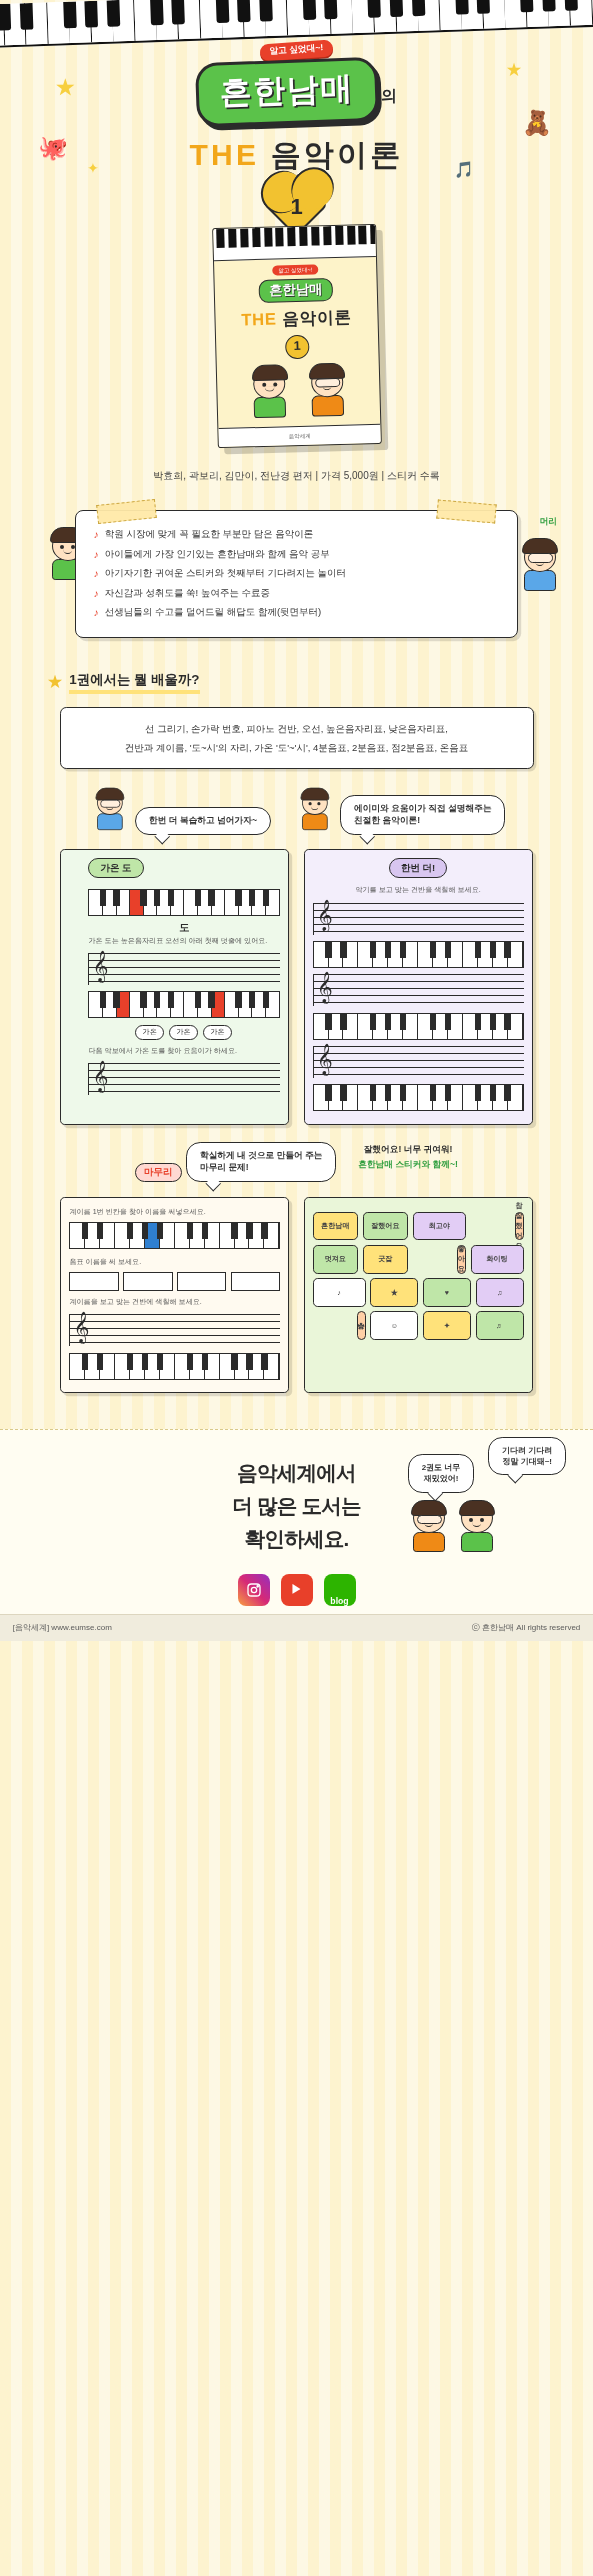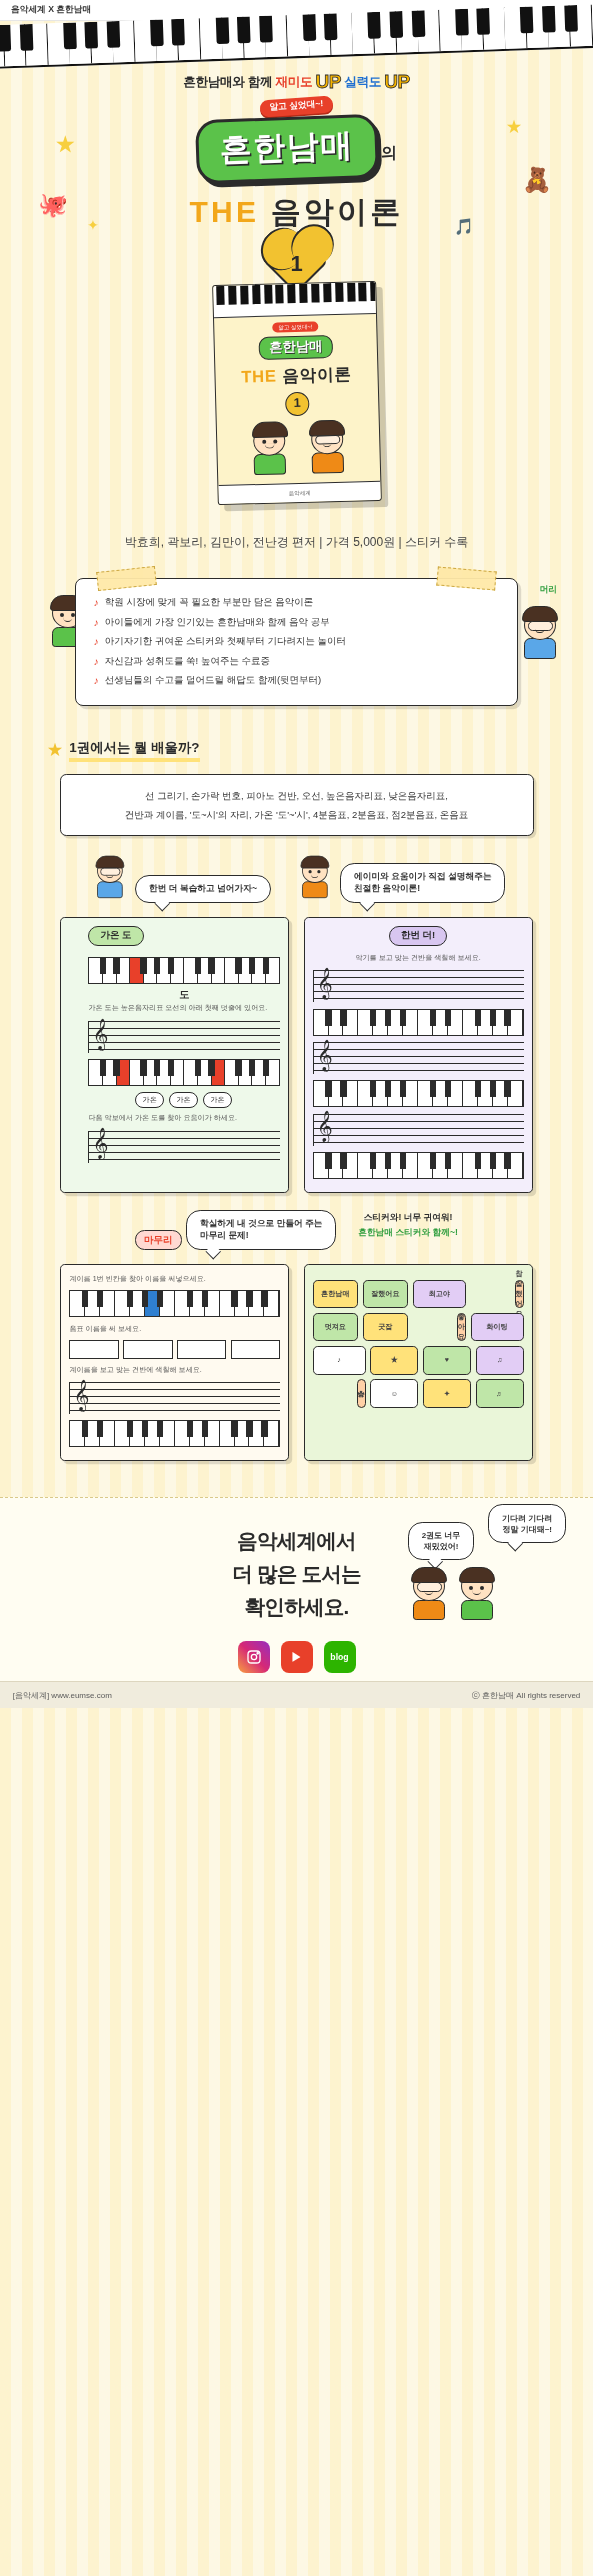--- a/index.html
+++ b/index.html
@@ -180,21 +180,21 @@
   .book .bk-chars {
     position:absolute; bottom:28.5px; left:0; right:0;
     display:flex; justify-content:center; gap:14.2px; align-items:flex-end;
   }
   .book .bk-foot {
     position:absolute; bottom:0; left:0; right:0;
     height:19px; background:#fff; border-top:1.6px solid #2b2b2b;
     font-size:5.5px; line-height:19px; color:#555;
   }
   .book-meta {
-    margin-top:28px; font-size:12px; color:#444;
+    margin-top:20px; font-size:10px; color:#444;
   }
 
   
   .feature-box {
     position:relative;
     margin:27px auto 0;
     width:443px;
     background:#fff;
     border:1.6px solid #2b2b2b;
     border-radius:8px;
@@ -344,21 +344,21 @@
   .sns {
     display:flex; justify-content:center; gap:11px; margin-top:17.4px;
   }
   .sns .ic {
     width:32px; height:32px; border-radius:8px;
     display:flex; align-items:center; justify-content:center;
     font-size:11px; font-weight:bold; color:#fff;
   }
   .sns .insta { background:linear-gradient(45deg,#f9a03f,#d62976,#962fbf); }
   .sns .yt { background:#e8402a; border-radius:8px; }
-  .sns .blog { background:#2db400; font-size:8.7px; }
+  .sns .blog { background:#2db400; font-size:8.7px;align-items:flex-end; }
 
   .footer {
     height:27px;
     background:#f0ecdd;
     border-top:0.8px solid #ddd6bf;
     display:flex; align-items:center; justify-content:space-between;
     padding:0 12.7px;
     font-size:8px; color:#5a5a5a;
   }
 
@@ -386,23 +386,20 @@
     position:absolute; top:10.3px; left:3.2px; width:25px; height:9.5px;
     border:1.6px solid #2b2b2b; border-radius:4.7px; background:rgba(255,255,255,.45);
   }
   .kid-float { position:absolute; }
 </style>
 </head>
 <body>
 
 <div class="page">
 
-  <div class="topbar">
-    <span>음악세계 X 흔한남매</span>
-  </div>
 
   <div class="piano-strip" id="pianoStrip">
       <div class="wk" style="left: 0px;"></div>
       <div class="wk" style="left: 20.6px;"></div>
       <div class="wk" style="left: 41px;"></div>
       <div class="wk" style="left: 62px;"></div>
       <div class="wk" style="left: 82px;"></div>
       <div class="wk" style="left: 103px;"></div>
       <div class="wk" style="left: 123px;"></div>
       <div class="wk" style="left: 144px;"></div>
@@ -442,27 +439,20 @@
       <div class="bk" style="left: 364px;"></div>
       <div class="bk" style="left: 385px;"></div>
       <div class="bk" style="left: 406px;"></div>
       <div class="bk" style="left: 447px;"></div>
       <div class="bk" style="left: 467px;"></div>
       <div class="bk" style="left: 508px;"></div>
       <div class="bk" style="left: 529px;"></div>
       <div class="bk" style="left: 550px;"></div>
     </div>
 
-  <div class="headline">
-    <span>흔한남매와 함께</span>
-    <span class="hl-red">재미도</span>
-    <span class="hl-up">UP</span>
-    <span class="hl-blue">실력도</span>
-    <span class="hl-up">UP</span>
-  </div>
 
   <div class="logo-wrap">
     <span class="deco-star s1">★</span>
     <span class="deco-star s2">★</span>
     <span class="deco-star s3">✦</span>
     <span class="deco-emoji" style="left:38px;top:93px;">🐙</span>
     <span class="deco-emoji" style="right:41px;top:68px;">🧸</span>
     <span class="deco-emoji" style="right:119px;top:119px;font-size:16px;">🎵</span>
 
     <div>
@@ -783,21 +773,21 @@
     </div>
   </div>
 
   <div class="bubble-row" style="align-items:flex-start;">
     <div style="display:flex;align-items:flex-end;gap:4.7px;">
       <div style="font-size:9.5px;font-weight:bold;color:#e8402a;border:1.6px solid #2b2b2b;background:#ffd9d2;border-radius:9.5px;padding:2.4px 8px;">마무리</div>
       <div class="bubble" style="white-space:pre-line;">학실하게 내 것으로 만들어 주는
 마무리 문제!</div>
     </div>
     <div style="text-align:center;font-size:8.7px;font-weight:bold;line-height:1.7;">
-      <div>스티커와! 너무 귀여워!</div>
+      <div>잘했어요! 너무 귀여워!</div>
       <div style="color:#2f9e3f;">흔한남매 스티커와 함께~!</div>
     </div>
   </div>
 
   <div class="panels">
     <div class="panel cream">
       <div class="panel-note">계이름 1번 빈칸을 찾아 이름을 써넣으세요.</div>
       <div class="mini-kbd" id="kbd6">
           <div class="w"></div>
           <div class="w"></div>

